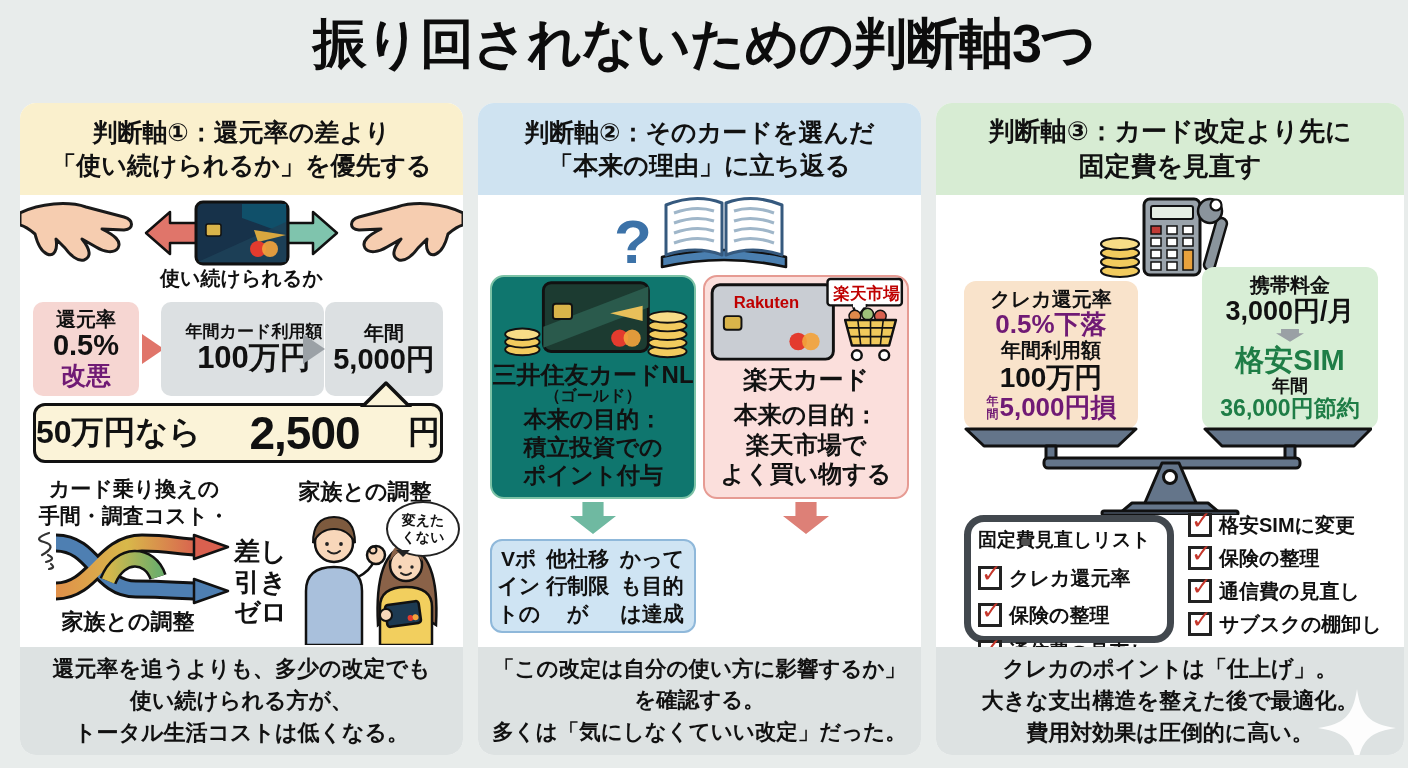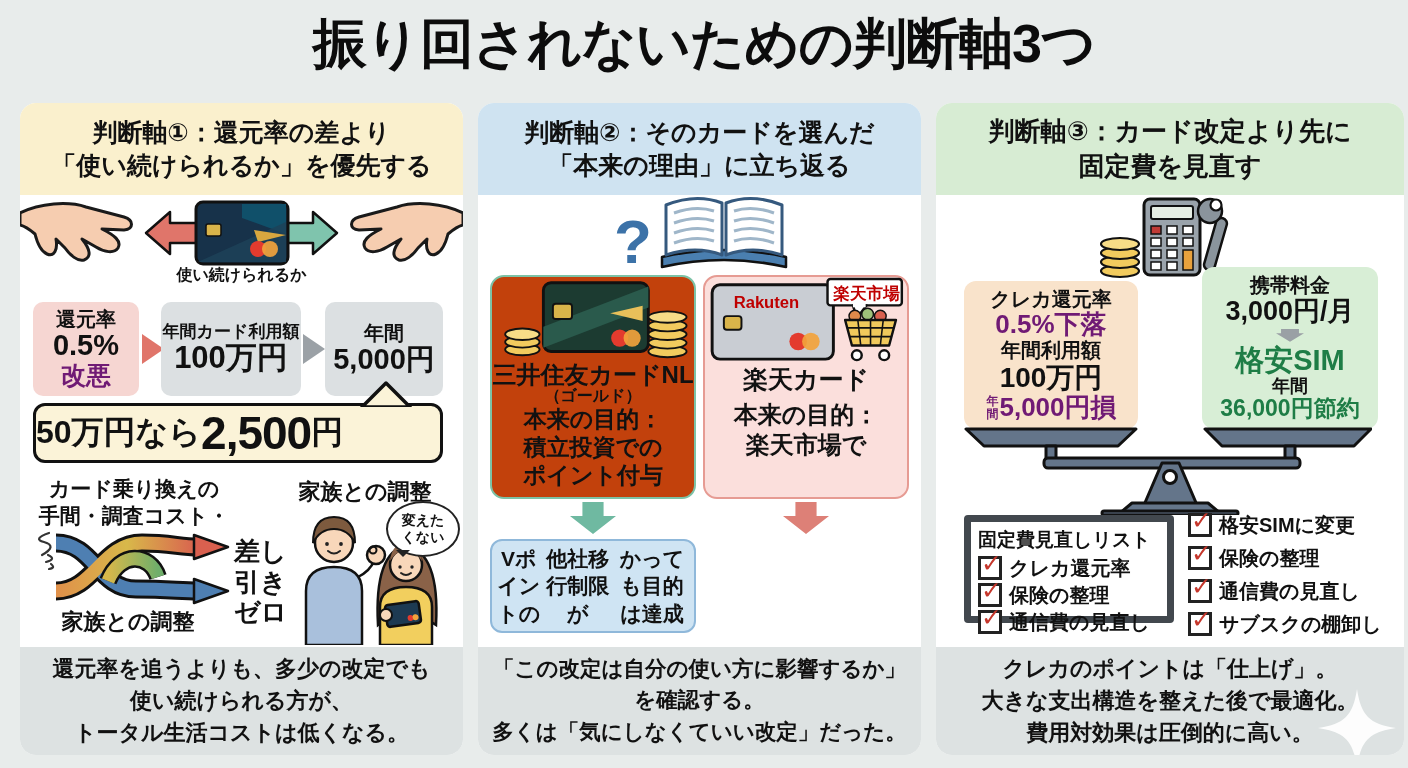--- a/index.html
+++ b/index.html
@@ -10,62 +10,62 @@
   #card1{left:20px;width:443px;}
   #card2{left:478px;width:443px;}
   #card3{left:936px;width:452px;padding-left:16px;}
   .chead{position:absolute;top:0;left:0;right:0;height:92px;display:flex;flex-direction:column;justify-content:center;text-align:center;font-weight:900;font-size:25px;line-height:1.34;}
   #card1 .chead{background:#faf0cd;}
   #card2 .chead{background:#cfe3f1;}
   #card3 .chead{background:#d7ecd3;font-size:26px;}
   .cfoot{position:absolute;left:0;right:0;bottom:0;height:108px;background:#dde2e2;display:flex;flex-direction:column;justify-content:center;text-align:center;font-weight:800;font-size:22px;line-height:1.45;}
   .abs{position:absolute;}
   
-  #hs-caption{position:absolute;top:162px;left:0;width:100%;text-align:center;font-size:16px;font-weight:900;}
+  #hs-caption{position:absolute;top:162px;left:0;width:100%;text-align:center;font-size:20px;font-weight:900;}
   .fbox{position:absolute;top:199px;height:94px;border-radius:10px;display:flex;flex-direction:column;align-items:center;justify-content:center;font-weight:800;line-height:1.1;}
   #fbox1{left:13px;width:106px;background:#f6d6d2;}
-  #fbox2{left:141px;width:140px;background:#dce0e2;}
+  #fbox2{left:141px;width:140px;background:#dce0e2;padding-left:23px;}
   #fbox3{left:305px;width:118px;background:#dce0e2;}
   .t-sm{font-size:20px;} .t-md{font-size:17px;} .t-lg{font-size:29px;font-weight:900;} .t-xl{font-size:31px;font-weight:900;}
   .red{color:#701a75;} .green{color:#1e7d46;}
   .tri{position:absolute;width:0;height:0;border-top:15px solid transparent;border-bottom:15px solid transparent;}
   .tri-salmon{border-left:22px solid #e0756a;}
   .tri-gray{border-left:22px solid #9ba1a6;}
-  #callout{position:absolute;left:13px;top:300px;width:410px;height:60px;box-sizing:border-box;background:#fbf3d8;border:3.5px solid #111;border-radius:12px;display:flex;align-items:center;justify-content:flex-start;font-weight:900;}
+  #callout{position:absolute;left:13px;top:300px;width:410px;height:60px;box-sizing:border-box;background:#fbf3d8;border:3.5px solid #111;border-radius:12px;display:flex;align-items:center;justify-content:space-between;font-weight:900;}
   #callout .pre,#callout .unit{font-size:32px;}
   #callout .val{font-size:46px;letter-spacing:-1px;}
   #callout-tip{position:absolute;left:340px;top:277px;z-index:3;}
   #tangle-top{position:absolute;left:8px;top:372px;width:212px;text-align:center;font-size:21px;font-weight:900;line-height:1.3;}
   #tangle-bottom{position:absolute;left:8px;top:504px;width:200px;text-align:center;font-size:22px;font-weight:900;}
   #net{position:absolute;left:214px;top:433px;font-size:26px;font-weight:900;line-height:1.18;}
   #family-title{position:absolute;left:255px;top:374px;width:180px;text-align:center;font-size:22px;font-weight:900;}
   #bubble{position:absolute;left:366px;top:398px;width:70px;height:52px;background:#fff;border:2.5px solid #222;border-radius:50%;display:flex;flex-direction:column;align-items:center;justify-content:center;font-size:14px;font-weight:900;line-height:1.25;z-index:2;}
   #bubble:after{content:"";position:absolute;left:8px;bottom:-9px;border:7px solid transparent;border-top-color:#222;}
   
   .c2box{position:absolute;top:172px;width:206px;height:224px;box-sizing:border-box;border-radius:14px;display:flex;flex-direction:column;align-items:center;font-weight:900;text-align:center;}
-  #c2box1{left:12px;background:#c2410c;border:2.5px solid #7cc2a6;}
+  #c2box1{left:12px;background:#0f766e;border:2.5px solid #7cc2a6;}
   #c2box2{left:225px;background:#fbdfdc;border:2.5px solid #e69b93;}
   .cardname{font-size:24px;line-height:1.05;margin-top:1px;}
   .cardgrade{font-size:16px;font-weight:800;line-height:1.1;}
   .purpose{font-size:23px;line-height:1.22;}
   .bigarrow{position:absolute;top:399px;width:46px;height:32px;-webkit-clip-path:polygon(27% 0,73% 0,73% 44%,100% 44%,50% 100%,0 44%,27% 44%);clip-path:polygon(27% 0,73% 0,73% 44%,100% 44%,50% 100%,0 44%,27% 44%);}
   #arr1{left:92px;background:#6fb9a1;}
   #arr2{left:305px;background:#dd8077;}
   .c2res{position:absolute;top:436px;width:206px;height:94px;box-sizing:border-box;border-radius:12px;display:flex;flex-direction:row;align-items:center;justify-content:center;font-weight:900;font-size:21px;line-height:1.3;text-align:center;}
   #c2res1{left:12px;background:#cfe4f3;border:2.5px solid #8fb8da;}
   #c2res2{left:225px;background:#f9e2c5;border:2.5px solid #dfa569;font-size:23px;}
   
   .c3box{position:absolute;box-sizing:border-box;border-radius:12px;display:flex;flex-direction:column;align-items:center;justify-content:center;font-weight:800;text-align:center;line-height:1.12;}
   #c3left{left:28px;top:178px;width:174px;height:148px;background:#f9e3cb;}
   #c3right{left:266px;top:164px;width:176px;height:162px;background:#d8eed6;}
   .r1{font-size:20px;} .r2{font-size:26px;font-weight:900;} .r3{font-size:28px;font-weight:900;}
   .stack5{display:flex;align-items:center;justify-content:center;}
   .yearsm{font-size:12px;font-weight:900;width:14px;line-height:1.05;display:inline-block;}
   .smallarrow{width:28px;height:13px;background:#9aa0a5;margin:2px 0;-webkit-clip-path:polygon(18% 0,82% 0,82% 35%,100% 35%,50% 100%,0 35%,18% 35%);clip-path:polygon(18% 0,82% 0,82% 35%,100% 35%,50% 100%,0 35%,18% 35%);}
-  #tablet{position:absolute;left:28px;top:412px;width:210px;height:108px;box-sizing:border-box;background:#fff;border:7px solid #42484e;border-radius:4px;padding:5px 7px;display:flex;flex-direction:column;gap:3px;}
+  #tablet{position:absolute;left:28px;top:412px;width:210px;height:128px;box-sizing:border-box;background:#fff;border:7px solid #42484e;border-radius:20px;padding:5px 7px;display:flex;flex-direction:column;gap:13px;}
   #tablet .tl-title{font-size:19px;font-weight:900;}
   .ckrow{display:flex;align-items:center;gap:7px;font-size:20px;font-weight:800;line-height:1.15;}
   #rlist{position:absolute;left:252px;top:410px;width:198px;display:flex;flex-direction:column;gap:9px;}
   #rlist .ckrow{font-weight:900;}
   .cb{position:relative;width:18px;height:18px;min-width:18px;border:3px solid #222;background:#fff;display:inline-block;}
   .cb .ck{font-style:normal;position:absolute;left:0px;top:-10px;color:#c5372c;font-size:25px;font-weight:900;}
   #sparkle{position:absolute;left:382px;top:586px;z-index:5;opacity:0.92;}
 </style>
 </head>
 <body>
@@ -258,20 +258,21 @@
           <polygon points="140,44 192,44 185,70 147,70" fill="#f0c95c" stroke="#111" stroke-width="2.5" stroke-linejoin="round"></polygon>
           <path d="M153,44 L156,70 M166,44 L166,70 M179,44 L176,70 M142,52 L190,52 M144,61 L188,61" stroke="#111" stroke-width="1.6"></path>
           <circle cx="152" cy="80" r="5" fill="#fff" stroke="#111" stroke-width="2.5"></circle>
           <circle cx="180" cy="80" r="5" fill="#fff" stroke="#111" stroke-width="2.5"></circle>
         </g>
       </svg>
       <div class="cardname" style="font-size:25px;">楽天カード</div>
       <div style="height:8px;"></div>
       <div class="purpose" style="font-size:24px;">本来の目的：</div>
       <div class="purpose" style="font-size:24px;">楽天市場で</div>
+      <div class="purpose" style="font-size:24px;">よく買い物する</div>
     </div>
 
     <div class="bigarrow" id="arr1"></div>
     <div class="bigarrow" id="arr2"></div>
 
     <div class="c2res" id="c2res1">
       <div>Vポイントの</div>
       <div>他社移行制限が</div>
       <div>かっても目的は達成</div>
     </div>

